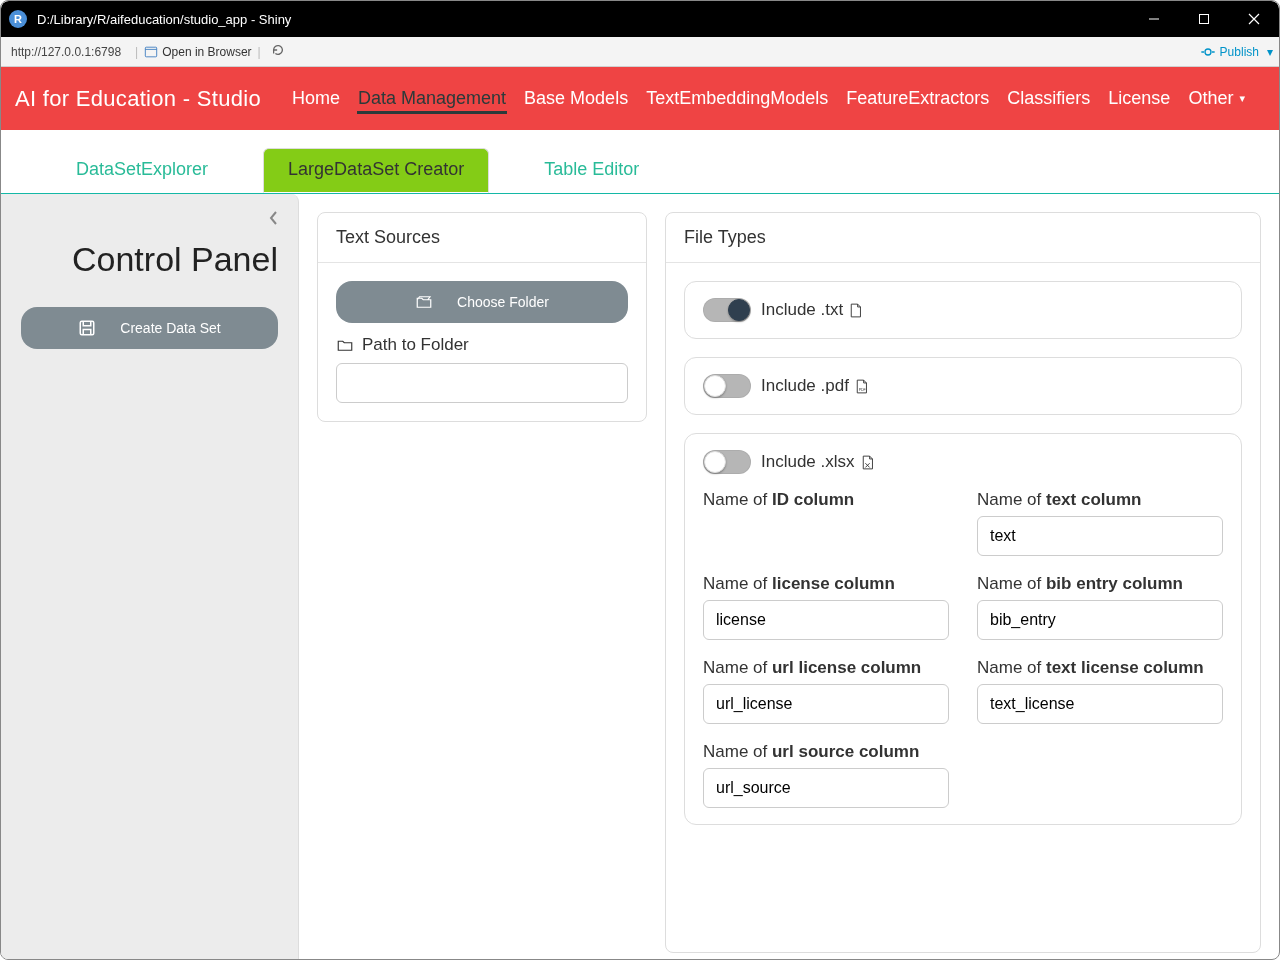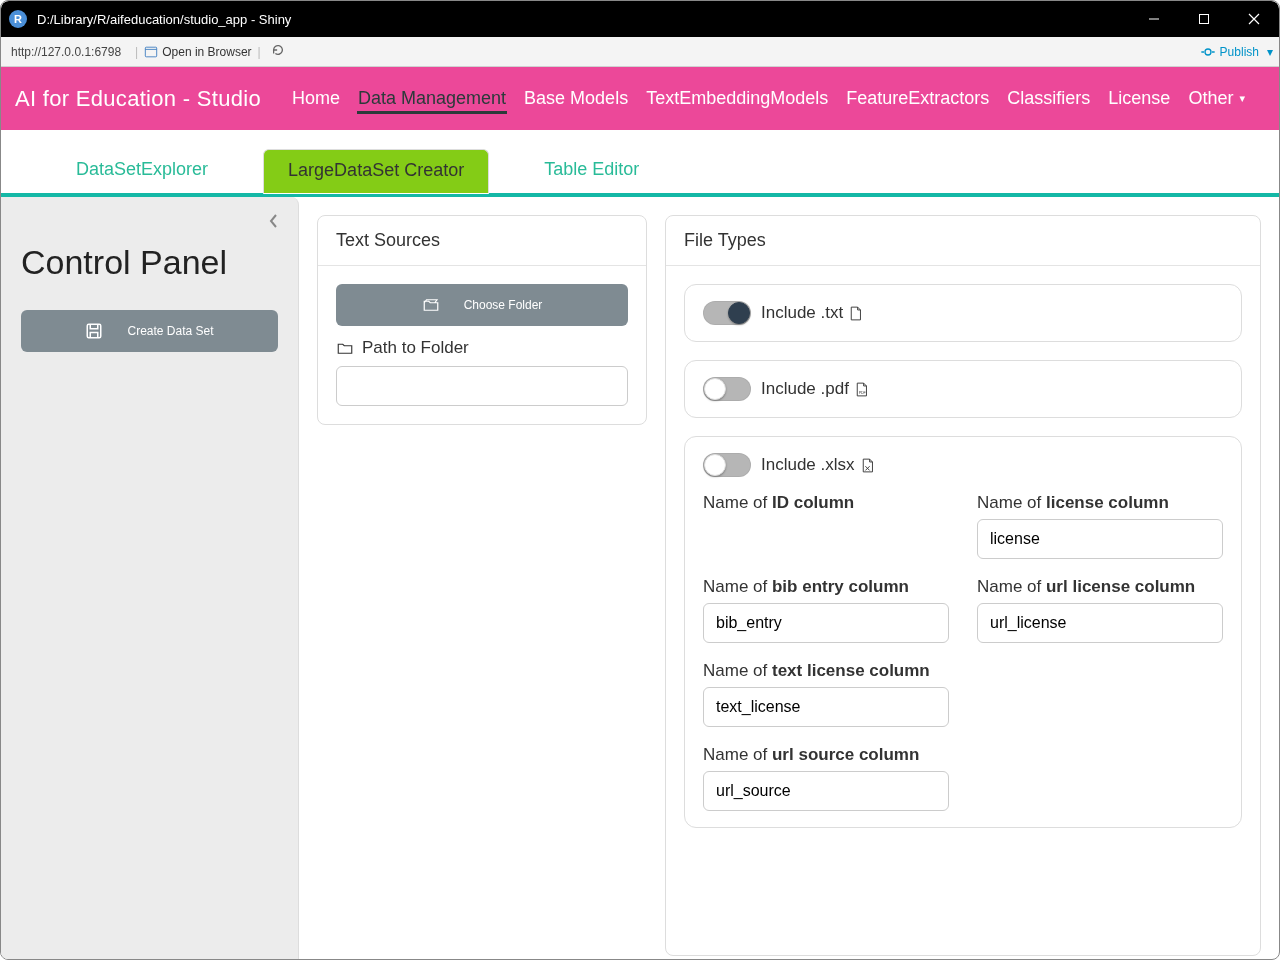--- a/index.html
+++ b/index.html
@@ -60,21 +60,21 @@
   .toolbar .refresh { margin-left: 4px; }
   .toolbar .refresh svg { width: 14px; height: 14px; stroke: #666; fill: none; stroke-width: 1.5; }
   .toolbar .spacer { flex: 1; }
   .toolbar .publish { display: flex; align-items: center; gap: 4px; color: #0093c9; }
   .toolbar .publish svg.eye { width: 16px; height: 16px; }
   .toolbar .publish .caret { margin-left: 4px; }
 
   
   .navbar {
     height: 63px;
-    background: #ec4899;
+    background: #ef4444;
     display: flex; align-items: center;
     padding: 0 14px;
     color: #fff;
   }
   .brand { font-size: 22px; font-weight: 500; letter-spacing: .3px; margin-right: 22px; }
   .nav-items { display: flex; align-items: center; gap: 0; }
   .nav-item {
     padding: 0 9px;
     height: 50px; display: flex; align-items: center;
     font-size: 18px; font-weight: 400; color: #fff;
@@ -83,23 +83,23 @@
   .nav-item.active { color: #2b3a3a; }
   .nav-item.active::after {
     content: "";
     position: absolute; left: 8px; right: 8px; bottom: 10px; height: 3px;
     background: #2b3a3a;
   }
   .nav-item .caret { margin-left: 6px; font-size: 11px; }
 
   
   .subtabs {
-    display: flex; align-items: center;
+    display: flex; align-items: flex-start;
     padding: 18px 12px 0 50px;
-    border-bottom: 4px solid #14b8a6;
+    border-bottom: 1px solid #14b8a6;
     gap: 30px;
   }
   .subtab {
     padding: 10px 24px 12px;
     font-size: 18px;
     color: #29bb98;
     border: 1px solid transparent;
   }
   .subtab.active {
     color: #333;
@@ -123,28 +123,29 @@
     border-radius: 0 8px 0 0;
     position: relative;
   }
   .sidebar .collapse-chev {
     position: absolute; top: 16px; right: 16px;
     color: #888;
   }
   .sidebar h1 {
     font-size: 34px; font-weight: 400; color: #222;
     margin: 30px 0 28px;
+    text-align: right;
   }
   .btn-grey {
     background: #7f8b92;
     color: #fff;
     border: none;
-    border-radius: 6px;
+    border-radius: 16px;
     padding: 12px 18px;
-    font-size: 12px;
+    font-size: 14px;
     display: inline-flex; align-items: center; gap: 24px;
     cursor: pointer;
   }
   .btn-wide { width: 100%; justify-content: center; }
 
   .content {
     flex: 1; padding: 18px; display: flex; gap: 18px;
   }
   .card {
     border: 1px solid #ddd;
@@ -365,20 +366,24 @@
                   <path d="M9 13 l6 6 M15 13 l-6 6"></path>
                 </svg>
             </div>
           </div>
 
           <div class="grid-2">
             <div>
               <div class="field-label"><span>Name of </span><b>ID column</b></div>
             </div>
             <div>
+              <div class="field-label"><span>Name of </span><b>text column</b></div>
+              <input class="form-input" value="text" style="">
+            </div>
+            <div>
               <div class="field-label"><span>Name of </span><b>license column</b></div>
               <input class="form-input" value="license" style="">
             </div>
             <div>
               <div class="field-label"><span>Name of </span><b>bib entry column</b></div>
               <input class="form-input" value="bib_entry" style="">
             </div>
             <div>
               <div class="field-label"><span>Name of </span><b>url license column</b></div>
               <input class="form-input" value="url_license" style="">

